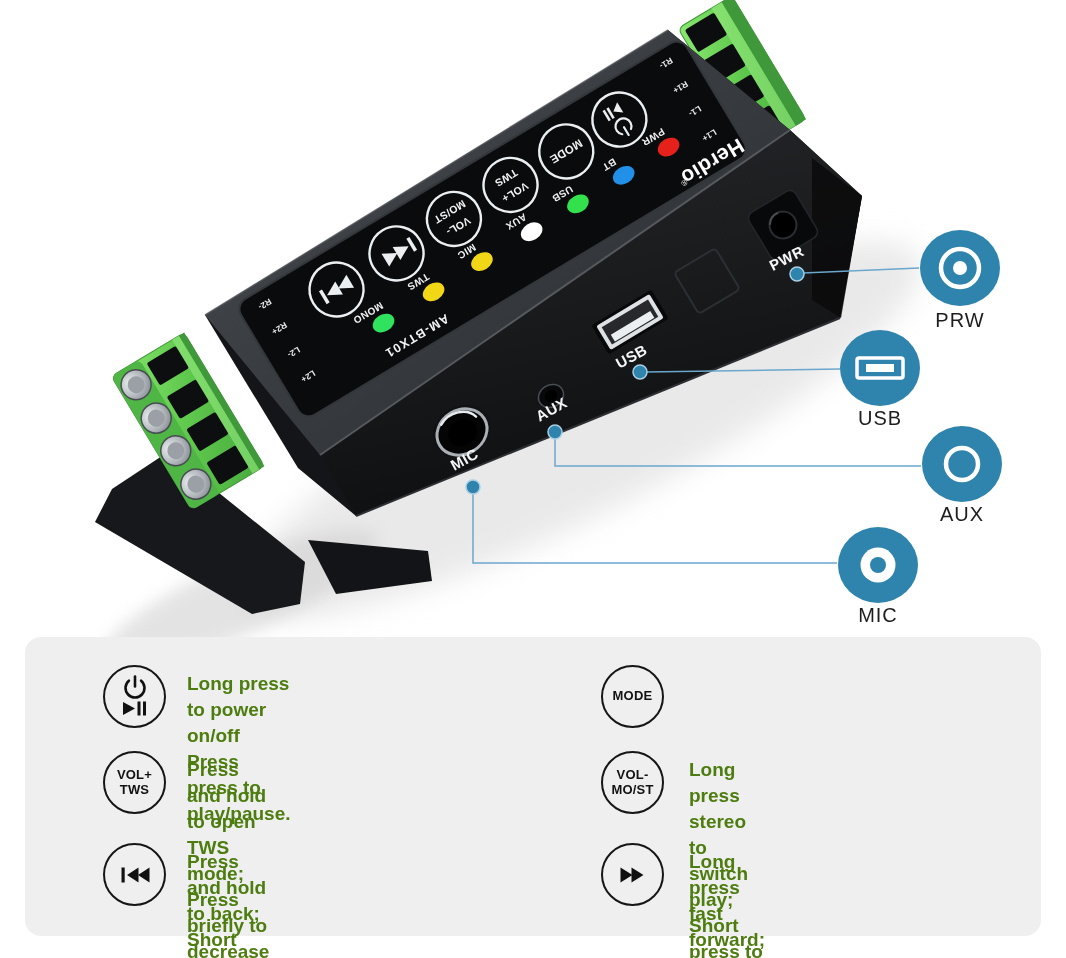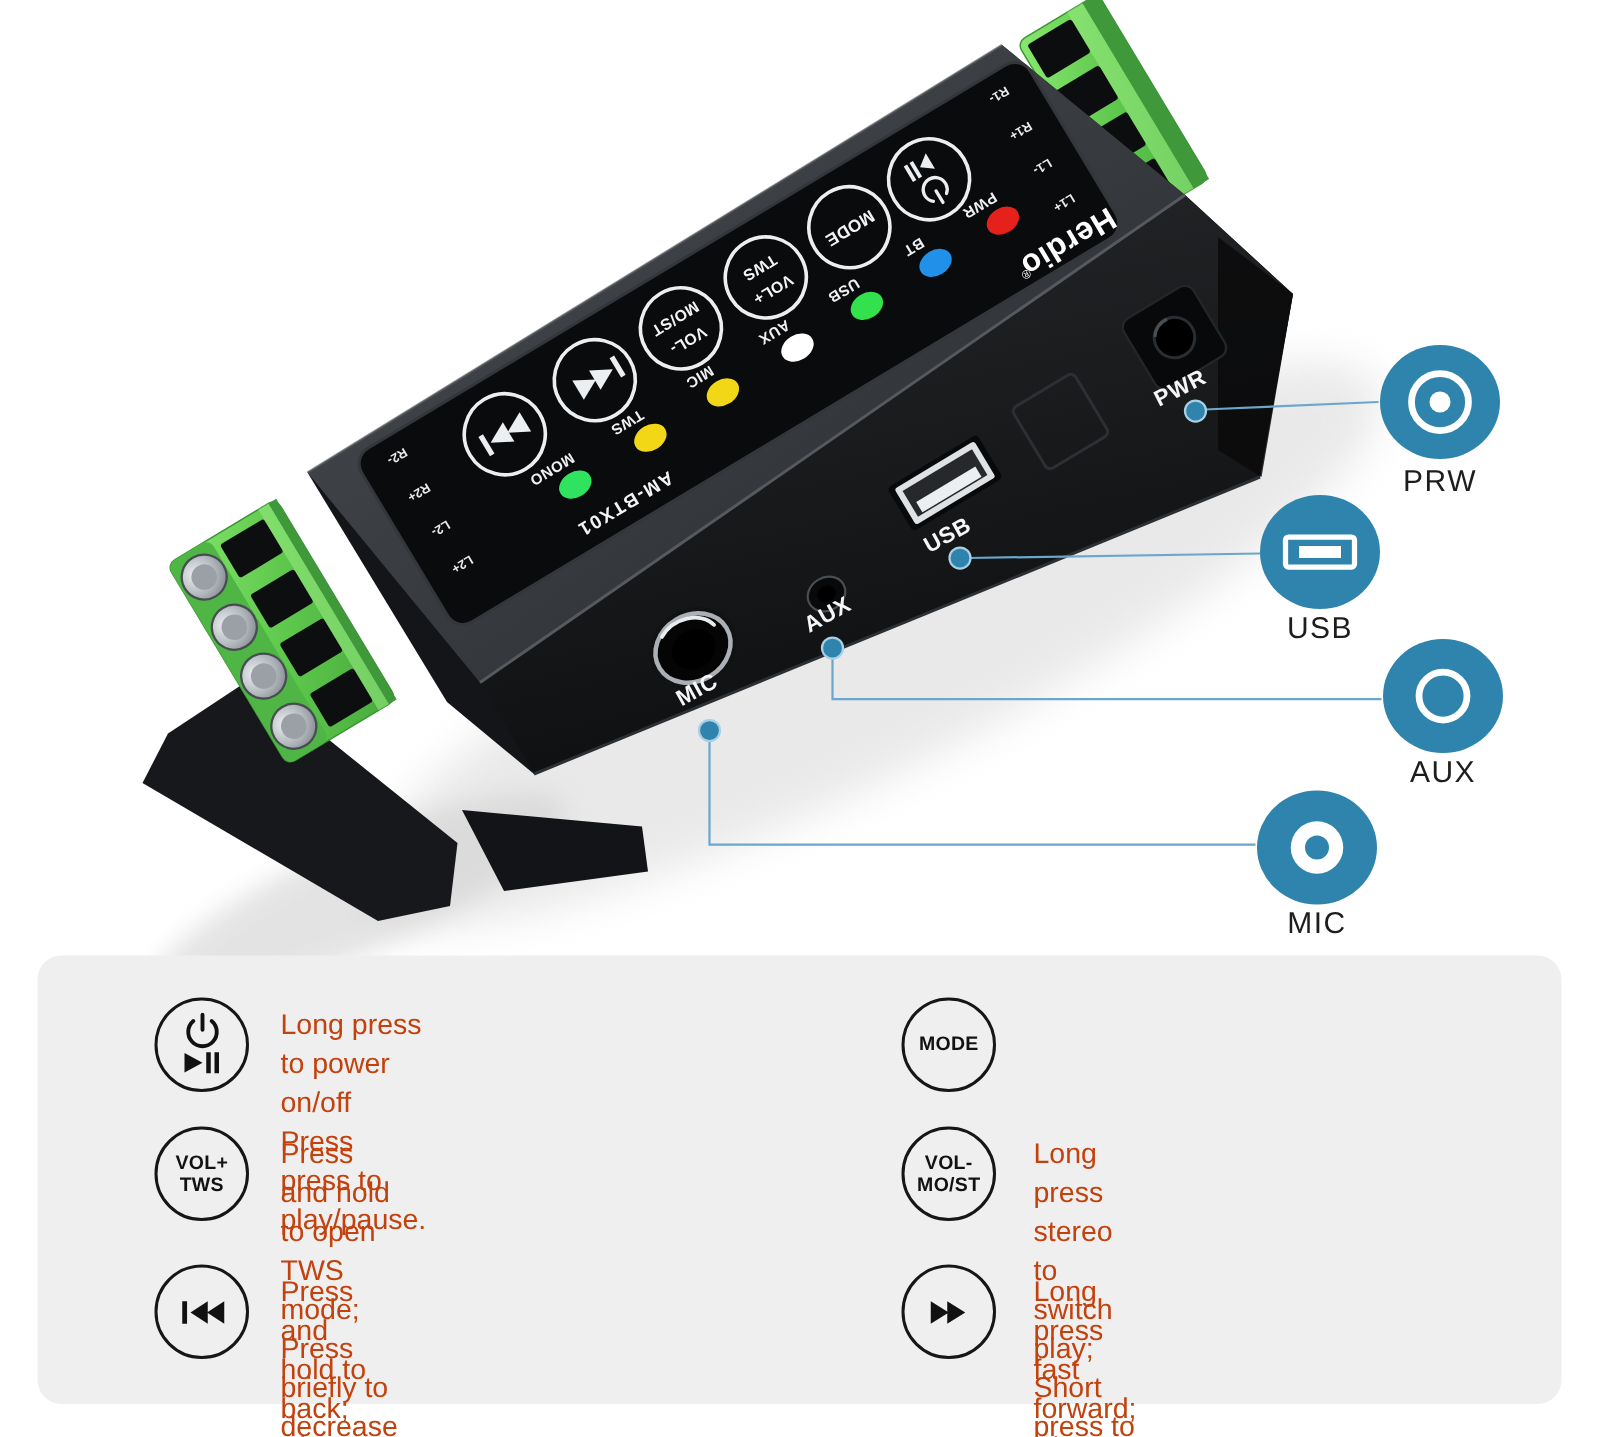--- a/index.html
+++ b/index.html
@@ -13,21 +13,21 @@
   .brand-txt{fill:#ffffff;font-size:21px;font-weight:bold;text-anchor:middle;letter-spacing:.5px;}
   .reg-txt{fill:#ffffff;font-size:8px;text-anchor:middle;}
   .model-txt{fill:#f2f4f5;font-size:12.5px;font-weight:bold;text-anchor:middle;letter-spacing:1.2px;}
   .callout-lbl{fill:#1d1d1d;font-size:20px;text-anchor:middle;letter-spacing:1px;}
   .legend{position:absolute;left:25px;top:637px;width:1016px;height:299px;
           background:#efefef;border-radius:16px;}
   .leg-item{position:absolute;}
   .leg-circle{position:absolute;width:59px;height:59px;border:2.6px solid #161616;border-radius:50%;
               display:flex;align-items:center;justify-content:center;flex-direction:column;box-sizing:content-box;}
   .leg-circle-text{font-size:13px;font-weight:bold;color:#121212;line-height:14.5px;text-align:center;letter-spacing:.2px;}
-  .leg-text{position:absolute;font-size:19px;color:#c2410c;line-height:26px;}
+  .leg-text{position:absolute;font-size:19px;color:#4d7c0f;line-height:26px;font-weight:bold;}
   .leg-line{white-space:pre-wrap;}
 </style>
 </head>
 <body>
 
 <div class="stage">
 
 <svg width="1066" height="640" viewBox="0 0 1066 640">
   <defs>
     <linearGradient id="gradTop" x1="0" y1="0" x2="1" y2="1">

